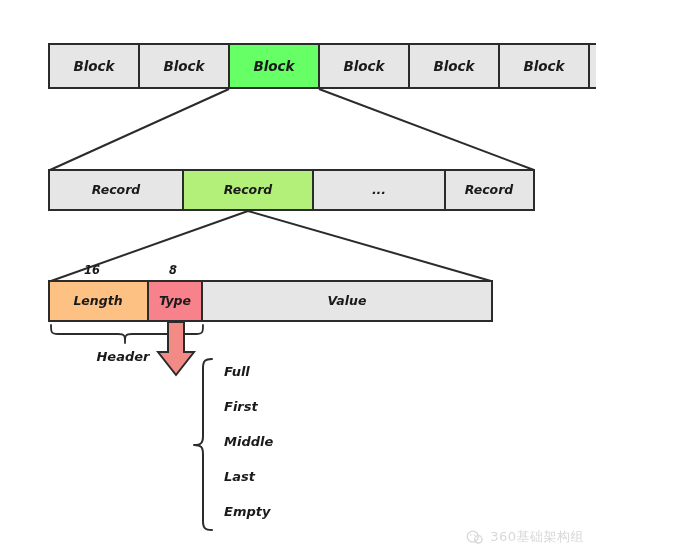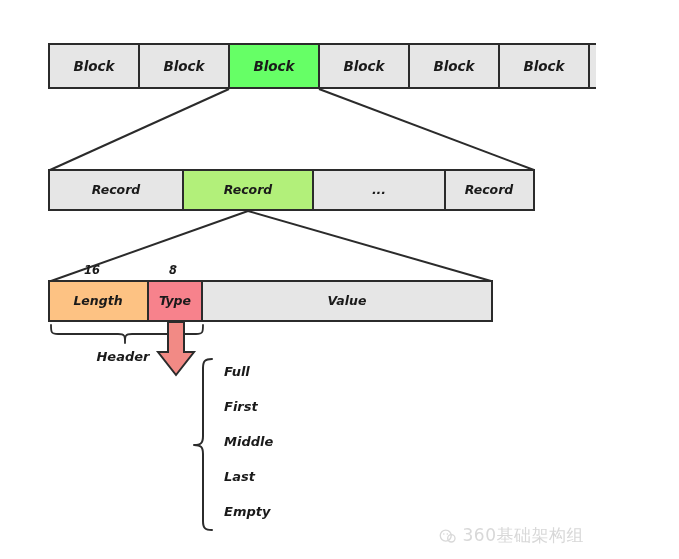--- a/index.html
+++ b/index.html
@@ -65,21 +65,21 @@
   .brace { stroke: #2b2b2b; stroke-width: 1.8; fill: none; stroke-linecap: round; stroke-linejoin: round; }
   .brace-lg { stroke: #2b2b2b; stroke-width: 2; fill: none; stroke-linecap: round; stroke-linejoin: round; }
   #watermark {
     position: absolute;
     right: 12px;
     bottom: 12px;
     display: flex;
     align-items: center;
     gap: 6px;
     color: #d8d8d8;
-    font-size: 17px;
+    font-size: 13px;
     font-family: "DejaVu Sans", "Liberation Sans", sans-serif;
     white-space: nowrap;
     user-select: none;
   }
   #watermark .wm-logo {
     width: 20px;
     height: 20px;
     flex: 0 0 auto;
   }
   #watermark .wm-text { letter-spacing: 0.5px; }

